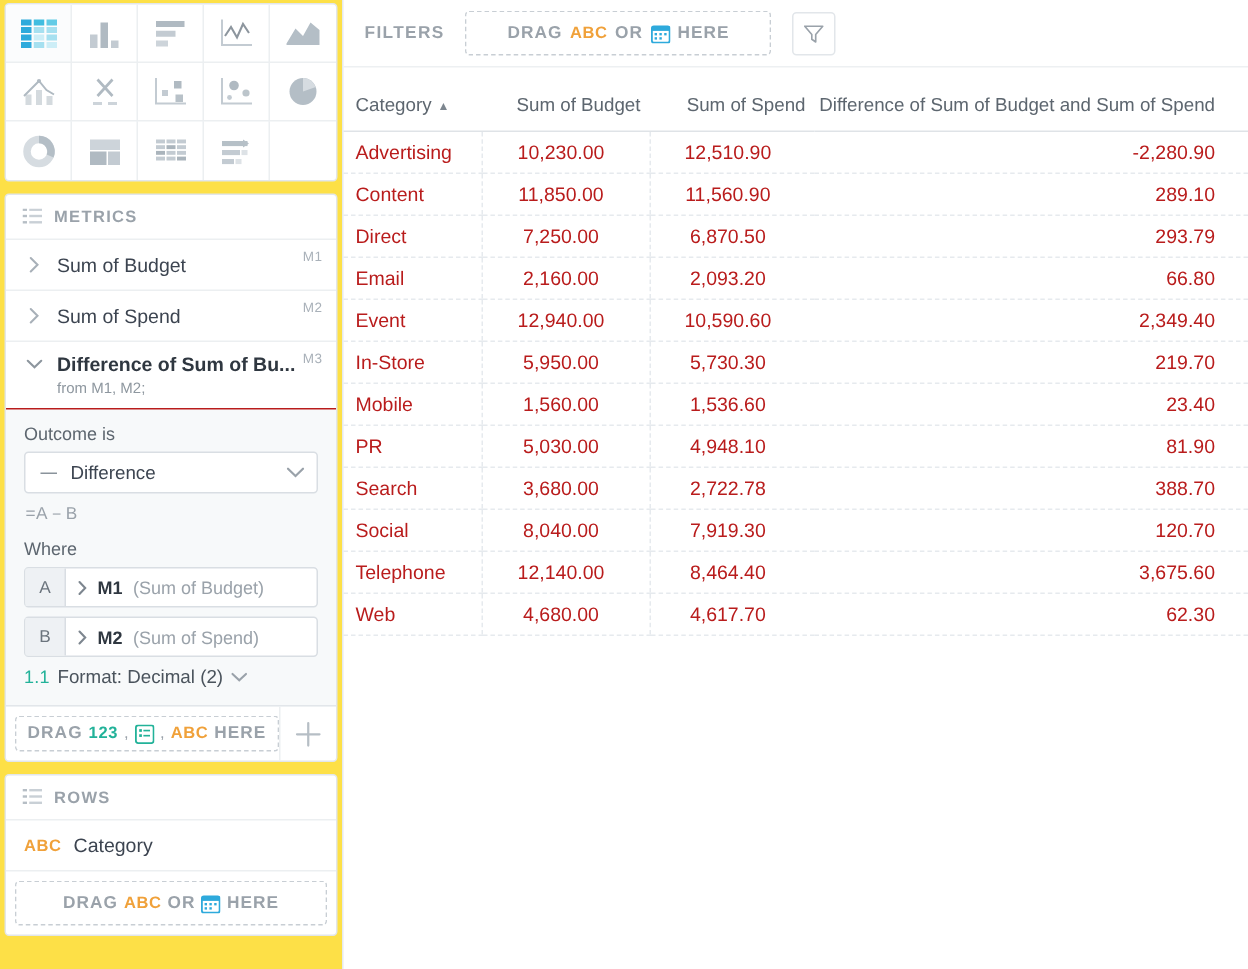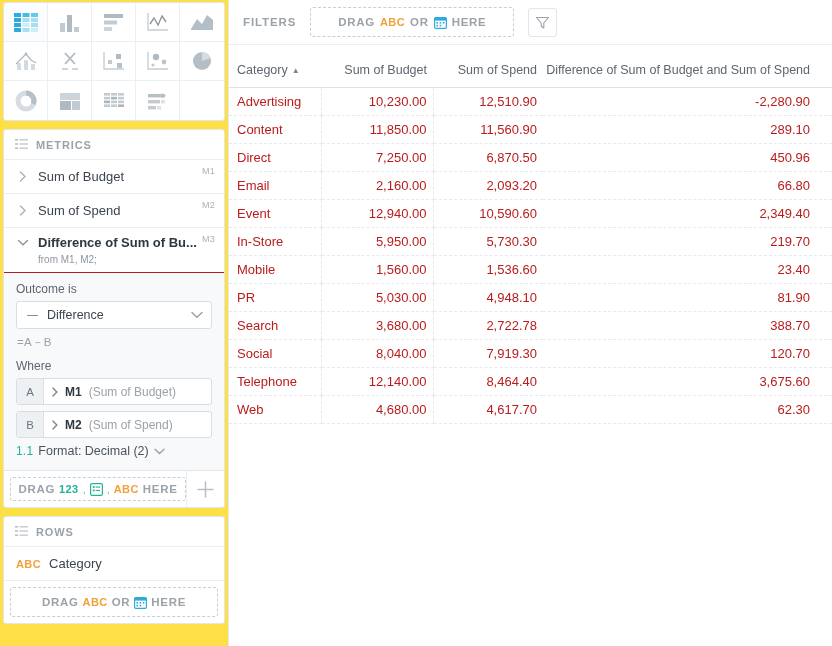--- a/index.html
+++ b/index.html
@@ -173,21 +173,21 @@
   table.grid td {
     font-size: 13px; color: #b91c1c;
     height: 28px; padding: 0;
     border-bottom: 1px dashed #e6eaee;
     white-space: nowrap;
   }
   .c-cat { width: 92px; text-align: left; padding-left: 8px !important; }
   .c-num1 { width: 112px; text-align: right; padding-right: 6px !important; }
   .c-num2 { width: 110px; text-align: right; padding-right: 6px !important; }
   .c-diff { text-align: right; padding-right: 22px !important; }
-  td.c-num1, td.c-num2 { border-left: 1px dashed #e6eaee; }
+  td.c-num1, td.c-num2 { border-left: 1px dashed #e6eaee; text-align: center; }
   th.c-num1, th.c-num2 { }
   .sortarrow { display: inline-block; margin-left: 4px; color: #7d868f; font-size: 8px; vertical-align: middle; }
 </style>
 </head>
 <body>
 
 <div id="app">
 
   <div id="sidebar">
 
@@ -510,21 +510,21 @@
             <tr>
               <td class="c-cat">Content</td>
               <td class="c-num1">11,850.00</td>
               <td class="c-num2">11,560.90</td>
               <td class="c-diff">289.10</td>
             </tr>
             <tr>
               <td class="c-cat">Direct</td>
               <td class="c-num1">7,250.00</td>
               <td class="c-num2">6,870.50</td>
-              <td class="c-diff">450.96</td>
+              <td class="c-diff">293.79</td>
             </tr>
             <tr>
               <td class="c-cat">Email</td>
               <td class="c-num1">2,160.00</td>
               <td class="c-num2">2,093.20</td>
               <td class="c-diff">66.80</td>
             </tr>
             <tr>
               <td class="c-cat">Event</td>
               <td class="c-num1">12,940.00</td>

